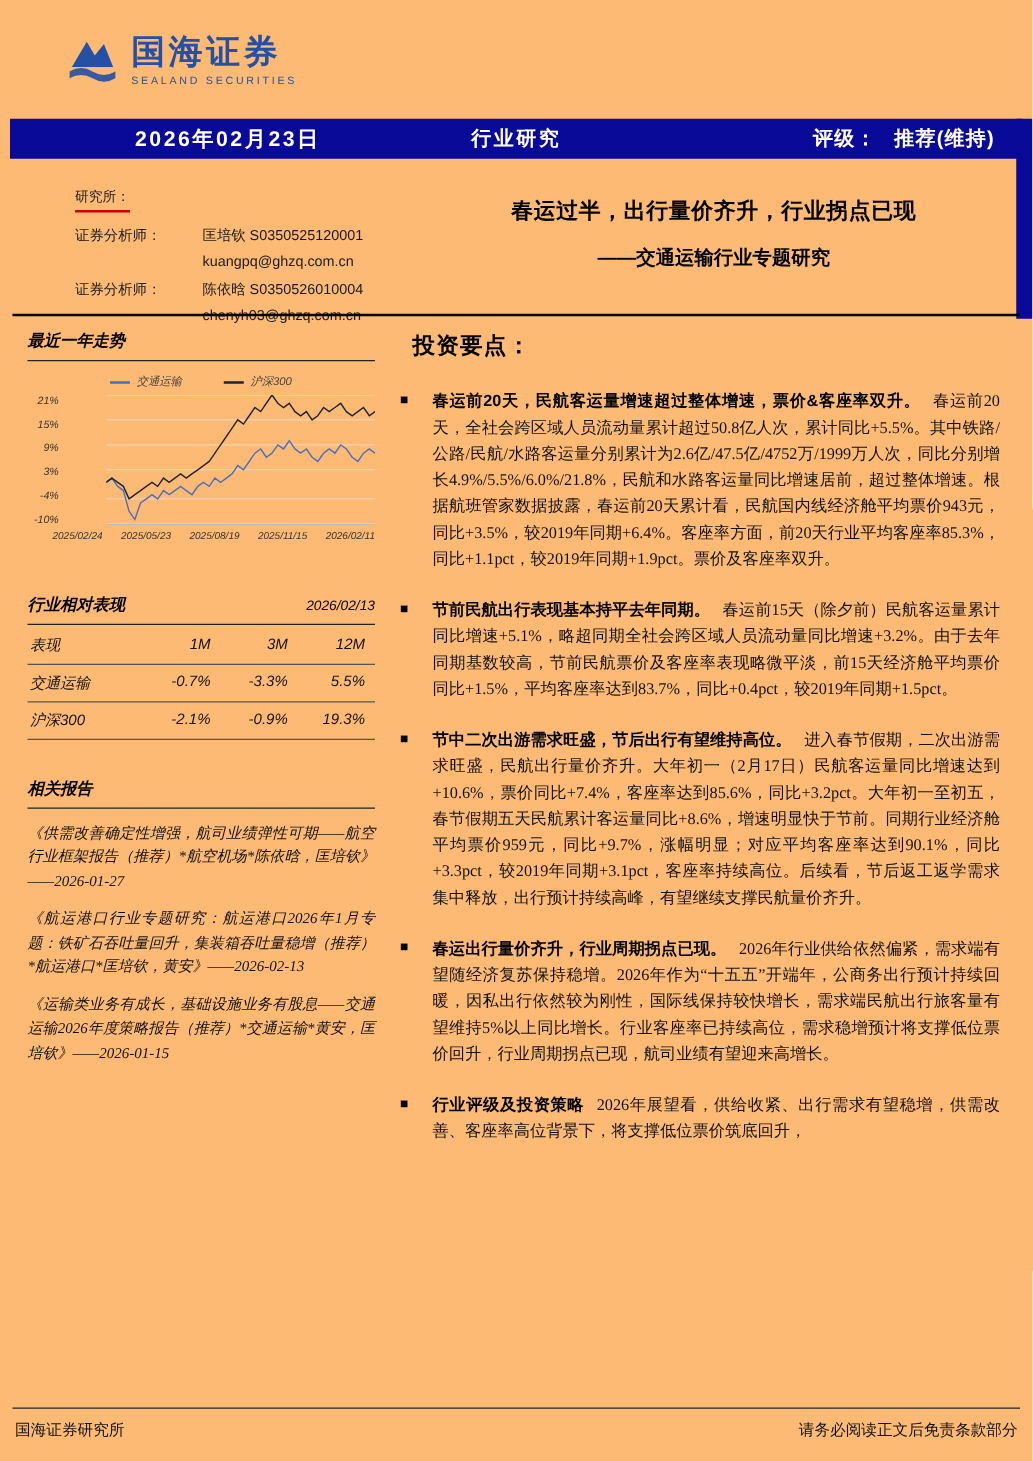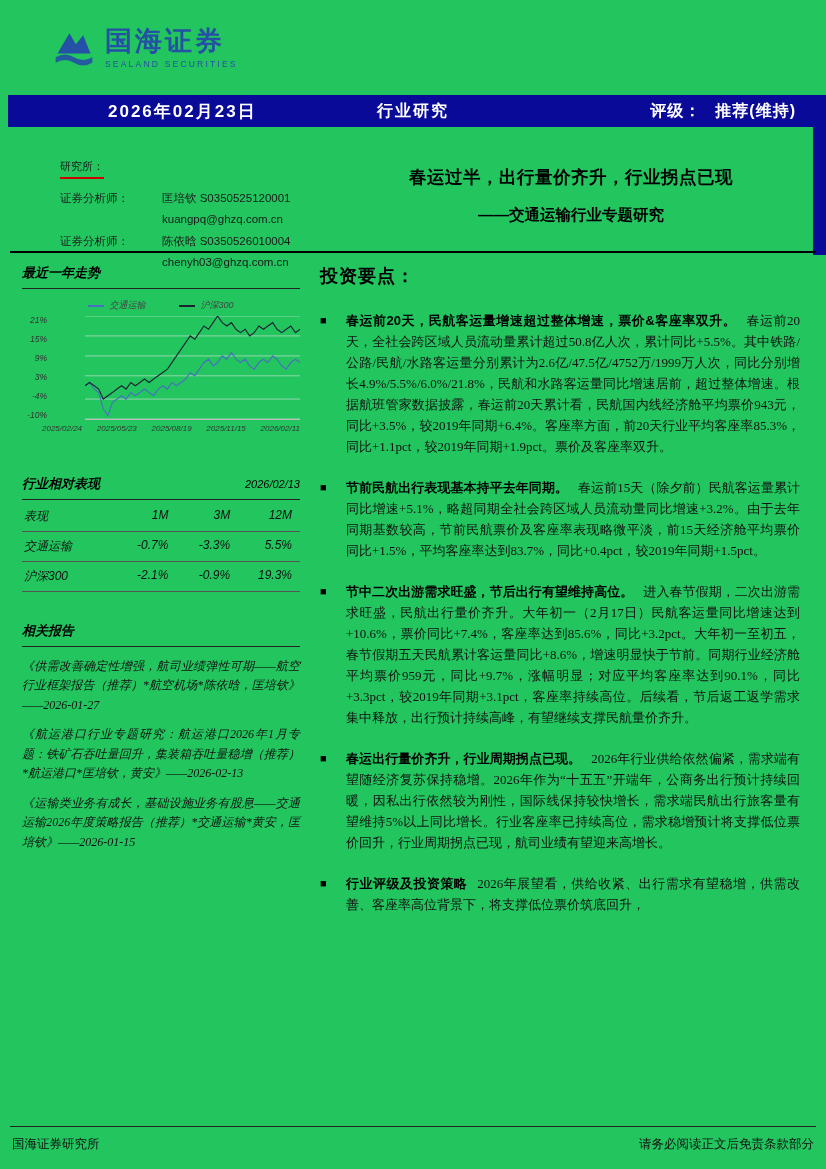--- a/index.html
+++ b/index.html
@@ -1,19 +1,19 @@
 <!DOCTYPE html>
 <html><head>
 <meta charset="utf-8">
 <style>
   * { box-sizing: border-box; }
   html,body { margin:0; padding:0; background:#fff; }
   .page {
     position:relative; width:826px; height:1169px; margin:0 auto;
-    background:#22c55e; overflow:hidden; color:#111;
+    background:#fdba74; overflow:hidden; color:#111;
     font-family:"Liberation Serif", serif;
   }
 
   
   .masthead { position:absolute; top:26px; left:52px; }
   .brand { display:flex; align-items:center; gap:9px; }
   .brand-mark { width:44px; height:44px; }
   .brand-cn { font-family:"Liberation Sans",sans-serif; font-weight:bold; font-size:27px;
               color:#2450a5; letter-spacing:3px; line-height:1; }
   .brand-en { font-family:"Liberation Sans",sans-serif; font-size:8.5px; color:#2450a5;
@@ -26,21 +26,21 @@
     font-family:"Liberation Sans",sans-serif; font-weight:bold;
   }
   .banner-date { font-size:17px; margin-left:100px; letter-spacing:2px; }
   .banner-center { position:absolute; left:50%; transform:translateX(-50%);
                    font-size:16px; letter-spacing:2px; }
   .banner-rating { margin-left:auto; margin-right:22px; font-size:16px; letter-spacing:1px; }
   .rating-value { margin-left:14px; }
   .edge-strip { position:absolute; top:95px; right:0; width:13px; height:160px; background:#0a0a99; }
 
   
-  .subheader { position:absolute; top:159px; left:60px; right:36px; display:flex; }
+  .subheader { position:absolute; top:150px; left:60px; right:36px; display:flex; }
   .analysts { width:292px; flex:none; font-family:"Liberation Sans",sans-serif;
               font-size:11.5px; color:#1a1a1a; }
   .office-label { display:inline-block; font-size:11px; padding-bottom:3px;
                   border-bottom:2px solid #cc0000; }
   .analyst-grid { display:grid; grid-template-columns:102px 1fr; row-gap:7px; margin-top:12px; }
   .analyst-grid .cell { line-height:1.25; }
 
   .titleblock { flex:1; text-align:center; padding-top:2px; }
   .title-main { margin:4px 0 0; font-family:"Liberation Sans",sans-serif;
                 font-size:17.5px; font-weight:bold; letter-spacing:0.5px; color:#000; }
@@ -76,21 +76,21 @@
   .perf-table { margin-top:2px; font-family:"Liberation Sans",sans-serif; font-size:12px; }
   .prow { display:grid; grid-template-columns:1.5fr 1fr 1fr 1fr;
           border-bottom:1px solid #555; padding:6px 0; }
   .prow .c0 { text-align:left; padding-left:2px; }
   .prow .cn { text-align:right; padding-right:8px; }
 
   .sec-reports { margin-top:30px; }
   .report-item { margin:10px 0 0; font-size:12px; line-height:1.62; text-align:justify; color:#111; }
 
   
-  .main-heading { margin:0 0 22px; font-family:"Liberation Sans",sans-serif;
+  .main-heading { margin:0 10px 22px; font-family:"Liberation Sans",sans-serif;
                   font-size:18px; font-weight:bold; letter-spacing:1px; color:#000; }
   .bullet { display:flex; margin-bottom:20px; }
   .marker { flex:none; width:12px; font-size:11px; line-height:21px; margin-right:14px;
             font-family:"Liberation Sans",sans-serif; color:#000; }
   .btext { margin:0; font-size:13px; line-height:21px; text-align:justify; }
   .btext strong { font-family:"Liberation Sans",sans-serif; font-weight:bold;
                   margin-right:10px; color:#000; }
 
   
   .footer { position:absolute; left:10px; right:10px; bottom:16px;

